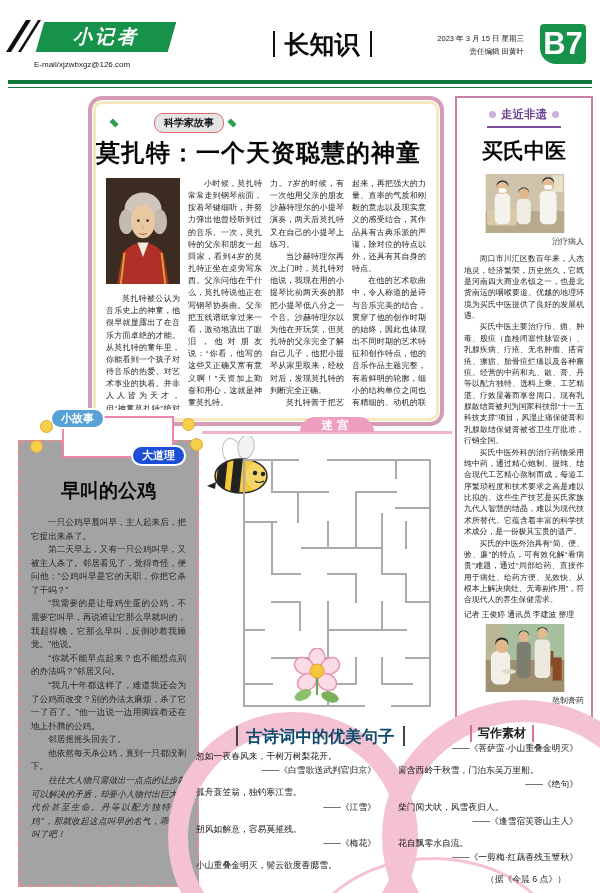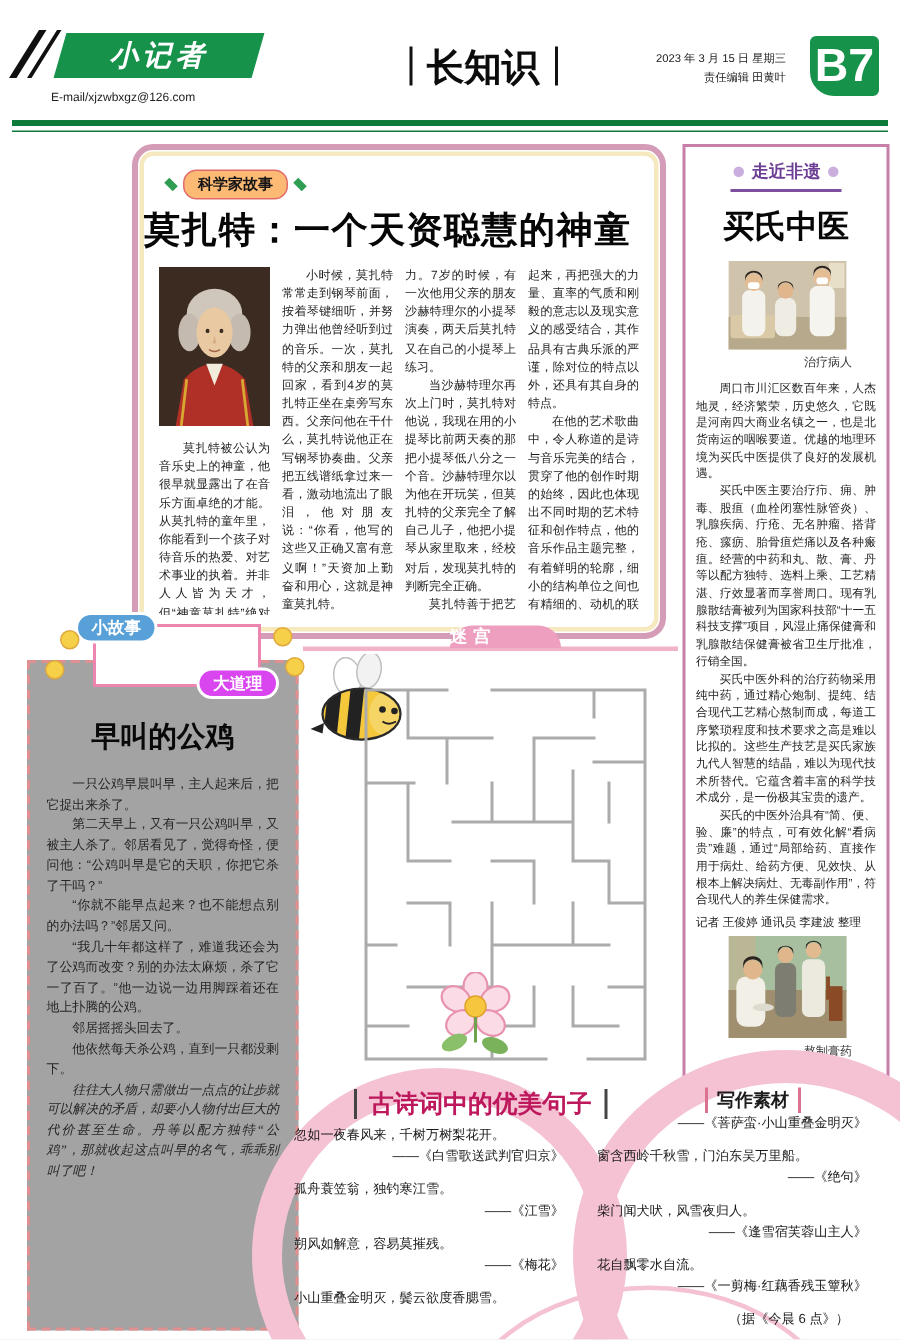--- a/index.html
+++ b/index.html
@@ -16,63 +16,63 @@
   .section-title .bar{display:inline-block;width:2px;height:26px;background:#111;vertical-align:middle;margin:0 10px 4px 10px;}
   .date-block{position:absolute;right:76px;top:33px;text-align:right;font-size:7.5px;color:#222;line-height:1.7;}
   .page-badge{position:absolute;right:14px;top:24px;width:46px;height:40px;background:#17924b;color:#fff;
               border-radius:4px 4px 4px 16px;display:flex;align-items:center;justify-content:center;
               font-size:31px;font-weight:800;}
   .header-rule{position:absolute;left:8px;right:8px;top:80px;height:3px;border-top:4px solid #0d7a3c;border-bottom:1.5px solid #0d7a3c;}
   
   .mozart{position:absolute;left:88px;top:96px;width:356px;height:330px;border:4px solid #d49cb6;border-radius:14px;background:#fff;box-sizing:border-box;}
   .mozart-inner{position:absolute;inset:1px;border:3px solid #f6e9c0;border-radius:9px;overflow:hidden;}
   .sci-badge{position:absolute;left:14px;top:9px;display:flex;align-items:center;gap:4px;}
-  .sci-badge .label{border:1.5px solid #e06a6a;border-radius:9px;padding:2px 9px;font-size:10px;font-weight:bold;color:#151515;background:#fdba74;}
+  .sci-badge .label{border:1.5px solid #e06a6a;border-radius:9px;padding:2px 9px;font-size:10px;font-weight:bold;color:#151515;background:#e5e5e5;margin-left:32px;}
   .diamond{width:8px;height:8px;background:#2f9e52;transform:rotate(45deg) scaleY(.6);}
   .mz-headline{position:absolute;left:0;right:0;top:33px;text-align:left;font-size:24px;font-weight:900;letter-spacing:1px;color:#060606;}
   .mz-body{position:absolute;left:10px;right:10px;top:74px;bottom:8px;column-count:4;column-gap:8px;
            font-size:8px;line-height:1.52;text-align:justify;color:#1c1c1c;overflow:hidden;}
   .mz-body p{margin:0;text-indent:2em;}
   .portrait{width:100%;height:106px;margin-bottom:5px;break-inside:avoid;}
   
   .rooster{position:absolute;left:18px;top:440px;width:181px;height:447px;border:2px dashed #e09090;background:#a3a3a3;box-sizing:border-box;padding:10px 11px;}
   .story-badge{position:absolute;left:62px;top:416px;width:112px;height:42px;background:#fff;border:2.5px solid #ec86b0;z-index:4;box-sizing:border-box;}
   .pill{position:absolute;border:2px solid #fff;border-radius:12px;padding:1px 9px;font-size:11px;font-weight:bold;color:#fff;white-space:nowrap;}
   .pill-blue{left:-14px;top:-10px;background:#58a0d8;}
-  .pill-pink{right:-14px;bottom:-10px;background:#d946ef;}
+  .pill-pink{right:-14px;bottom:-10px;background:#1d4ed8;}
   .chick{position:absolute;width:11px;height:11px;border-radius:50%;background:#f7d04a;border:1px solid #e0a93c;z-index:4;}
   .rooster-title{text-align:center;font-size:19px;font-weight:900;color:#090909;margin:26px 0 12px;}
   .rooster p{margin:0;font-size:8.6px;line-height:1.58;text-align:justify;text-indent:2em;color:#262626;}
   .zheli{margin:16px 0 6px;}
   .zheli span{display:inline-block;border:1.5px solid #e8973c;border-radius:50%;padding:4px 8px;font-size:10px;font-weight:bold;color:#23366e;}
   .philos{font-family:"Liberation Serif","DejaVu Serif",serif;font-style:italic;font-size:8.9px;line-height:1.75;
           text-indent:2em;color:#222;text-align:justify;margin:0;}
   
   .maze-topline{position:absolute;left:202px;top:431px;width:250px;height:3px;background:#f0b3ca;}
   .maze-tab{position:absolute;left:300px;top:417px;width:74px;height:15px;background:#ee9fc0;border-radius:40px 40px 0 0;
-            color:#fff;font-size:11.5px;font-weight:bold;text-align:left;line-height:16px;letter-spacing:4px;}
+            color:#fff;font-size:11.5px;font-weight:bold;text-align:center;line-height:16px;letter-spacing:4px;}
   .bee{position:absolute;left:205px;top:436px;}
   .maze-svg{position:absolute;left:228px;top:452px;}
   .flower{position:absolute;left:290px;top:648px;}
   
   .heritage{position:absolute;left:455px;top:96px;width:138px;height:624px;border:2.5px solid #c77fa8;background:#fff;
             box-sizing:border-box;padding:6px 7px;display:flex;flex-direction:column;overflow:hidden;}
   .her-badge{display:flex;align-items:center;gap:5px;width:fit-content;margin:2px auto 7px;
              border-bottom:2px solid #7d4f9e;padding:1px 2px 4px;font-size:11.5px;font-weight:bold;color:#6d3f94;}
   .her-badge .dot{width:7px;height:7px;border-radius:50%;background:#c9aede;}
   .her-title{text-align:center;font-size:21px;font-weight:900;color:#070707;margin:2px 0 9px;}
-  .caption{font-size:8px;text-align:right;color:#333;margin:3px 16px 6px 0;}
+  .caption{font-size:8px;text-align:right;color:#333;margin:3px 0 6px 0;}
   .her-text p{margin:0;font-size:7.8px;line-height:1.46;text-align:justify;text-indent:2em;color:#242424;}
   .byline{font-size:7.8px;color:#242424;margin:3px 0 4px;text-align:left;}
   
   .ring{position:absolute;border-radius:50%;z-index:0;}
   .ring-left{left:168px;top:712px;width:210px;height:210px;border:20px solid #f4c2d3;}
   .ring-right{left:382px;top:700px;width:240px;height:230px;border:22px solid #f4c2d3;}
   .ring-thin{left:300px;top:857px;width:260px;height:200px;border:3px solid #f4c2d3;}
-  .poetry-title{position:absolute;left:236px;top:726px;z-index:2;font-size:16.5px;font-weight:900;color:#be185d;
+  .poetry-title{position:absolute;left:236px;top:726px;z-index:2;font-size:16.5px;font-weight:900;color:#0c4a6e;
                 border-left:2px solid #444;border-right:2px solid #444;padding:0 8px;line-height:20px;}
   .material-badge{position:absolute;left:470px;top:725px;z-index:2;font-size:12px;font-weight:800;color:#1c1c1c;
                   border-left:2.5px solid #d9738f;border-right:2.5px solid #d9738f;padding:0 6px;line-height:17px;}
   .quotes{position:absolute;z-index:2;width:196px;font-size:8.8px;color:#191919;line-height:1.5;}
   .quotes-left{left:196px;top:750px;}
   .quotes-right{left:398px;top:741px;}
   .qb{margin-bottom:9px;}
   .qb .q-src{text-align:right;padding-right:16px;margin-top:1px;}
   .final-src{text-align:right;padding-right:28px;margin-top:4px;}
 </style>
@@ -138,20 +138,21 @@
   </div>
   <span class="chick" style="left:40px;top:420px;"></span>
   <span class="chick" style="left:30px;top:440px;"></span>
   <span class="chick" style="left:182px;top:418px;"></span>
   <span class="chick" style="left:190px;top:438px;"></span>
 
   <div class="rooster">
     <div class="rooster-title">早叫的公鸡</div>
     <p>一只公鸡早晨叫早，主人起来后，把它捉出来杀了。</p>
     <p>第二天早上，又有一只公鸡叫早，又被主人杀了。邻居看见了，觉得奇怪，便问他：“公鸡叫早是它的天职，你把它杀了干吗？”</p>
+    <p>“我需要的是让母鸡生蛋的公鸡，不需要它叫早，再说谁让它那么早就叫的，我起得晚，它那么早叫，反倒吵着我睡觉。”他说。</p>
     <p>“你就不能早点起来？也不能想点别的办法吗？”邻居又问。</p>
     <p>“我几十年都这样了，难道我还会为了公鸡而改变？别的办法太麻烦，杀了它一了百了。”他一边说一边用脚踩着还在地上扑腾的公鸡。</p>
     <p>邻居摇摇头回去了。</p>
     <p>他依然每天杀公鸡，直到一只都没剩下。</p>
     <p class="philos">往往大人物只需做出一点点的让步就可以解决的矛盾，却要小人物付出巨大的代价甚至生命。丹等以配方独特“公鸡”，那就收起这点叫早的名气，乖乖别叫了吧！</p>
 
   </div>
 
   <div class="maze-topline"></div>
   <div class="maze-tab">迷宫</div>

